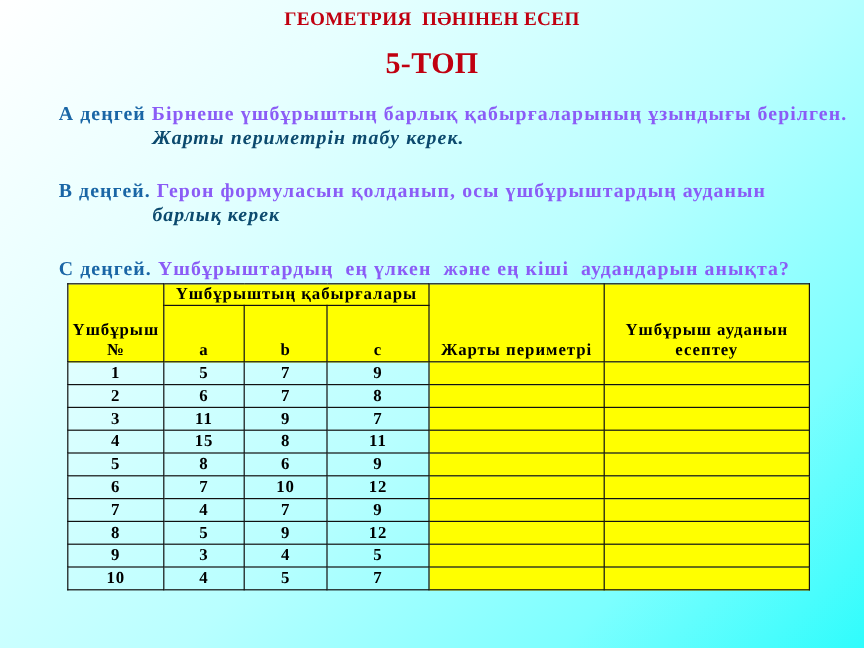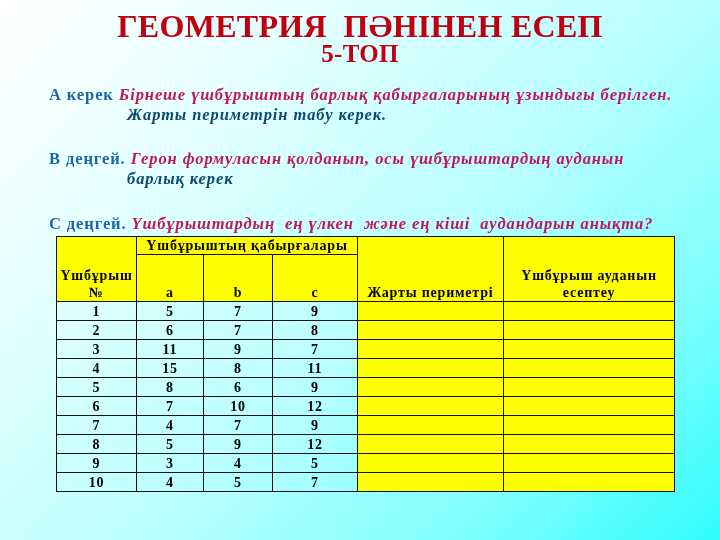--- a/index.html
+++ b/index.html
@@ -3,33 +3,33 @@
 <meta charset="utf-8">
 <style>
   html, body { margin: 0; padding: 0; }
   body {
     width: 720px; height: 540px; overflow: hidden; position: relative;
     background: linear-gradient(135deg, #ffffff 0%, #e6ffff 25%, #b8ffff 55%, #7cffff 80%, #2ffcfc 100%);
     font-family: "Liberation Serif", serif;
   }
   .title {
     position: absolute; left: 0; width: 720px; text-align: center;
-    font-weight: bold; color: #c00010; font-size: 32px; white-space: pre;
+    font-weight: bold; color: #c00010; font-size: 16px; white-space: pre;
     letter-spacing: 0.3px;
   }
   .title.l1 { top: 8px; }
   .title.l2 { top: 40px; font-size: 25px; }
 
   .task {
     position: absolute; left: 49px; white-space: pre;
     font-size: 16.5px; font-weight: bold; line-height: 20px; letter-spacing: 0.9px;
   }
   .lvl { color: #1a66a6; }
   .lvl.it { }
-  .txt { color: #be185d; font-style: italic; }
+  .txt { color: #8b5cf6; }
   .cont {
     position: absolute; left: 127px; white-space: pre;
     font-size: 16.5px; font-weight: bold; line-height: 20px; letter-spacing: 0.9px;
     color: #0c4a6e; font-style: italic;
   }
 
   table.grid {
     position: absolute; left: 56px; top: 236px;
     border-collapse: collapse;
     font-family: "Liberation Serif", serif;
@@ -54,21 +54,21 @@
   tr.h1 th { height: 17px; margin-left: 12px; }
   tr.h2 th { height: 46px; }
   .hl { display: block; }
 </style>
 </head>
 <body>
 
 <div class="title l1">ГЕОМЕТРИЯ  ПӘНІНЕН ЕСЕП</div>
 <div class="title l2">5-ТОП</div>
 
-<div class="task" style="top:85px;"><span class="lvl">А керек</span><span class="txt"> Бірнеше үшбұрыштың барлық қабырғаларының ұзындығы берілген.</span></div>
+<div class="task" style="top:85px;"><span class="lvl">А деңгей</span><span class="txt"> Бірнеше үшбұрыштың барлық қабырғаларының ұзындығы берілген.</span></div>
 <div class="cont" style="top:105px;">Жарты периметрін табу керек.</div>
 
 <div class="task" style="top:149px;"><span class="lvl">В деңгей.</span><span class="txt"> Герон формуласын қолданып, осы үшбұрыштардың ауданын</span></div>
 <div class="cont" style="top:169px;">барлық керек</div>
 
 <div class="task" style="top:214px;"><span class="lvl it">С деңгей.</span><span class="txt"> Үшбұрыштардың  ең үлкен  және ең кіші  аудандарын анықта?</span></div>
 
 <table class="grid">
   <thead>
     <tr class="h1">

